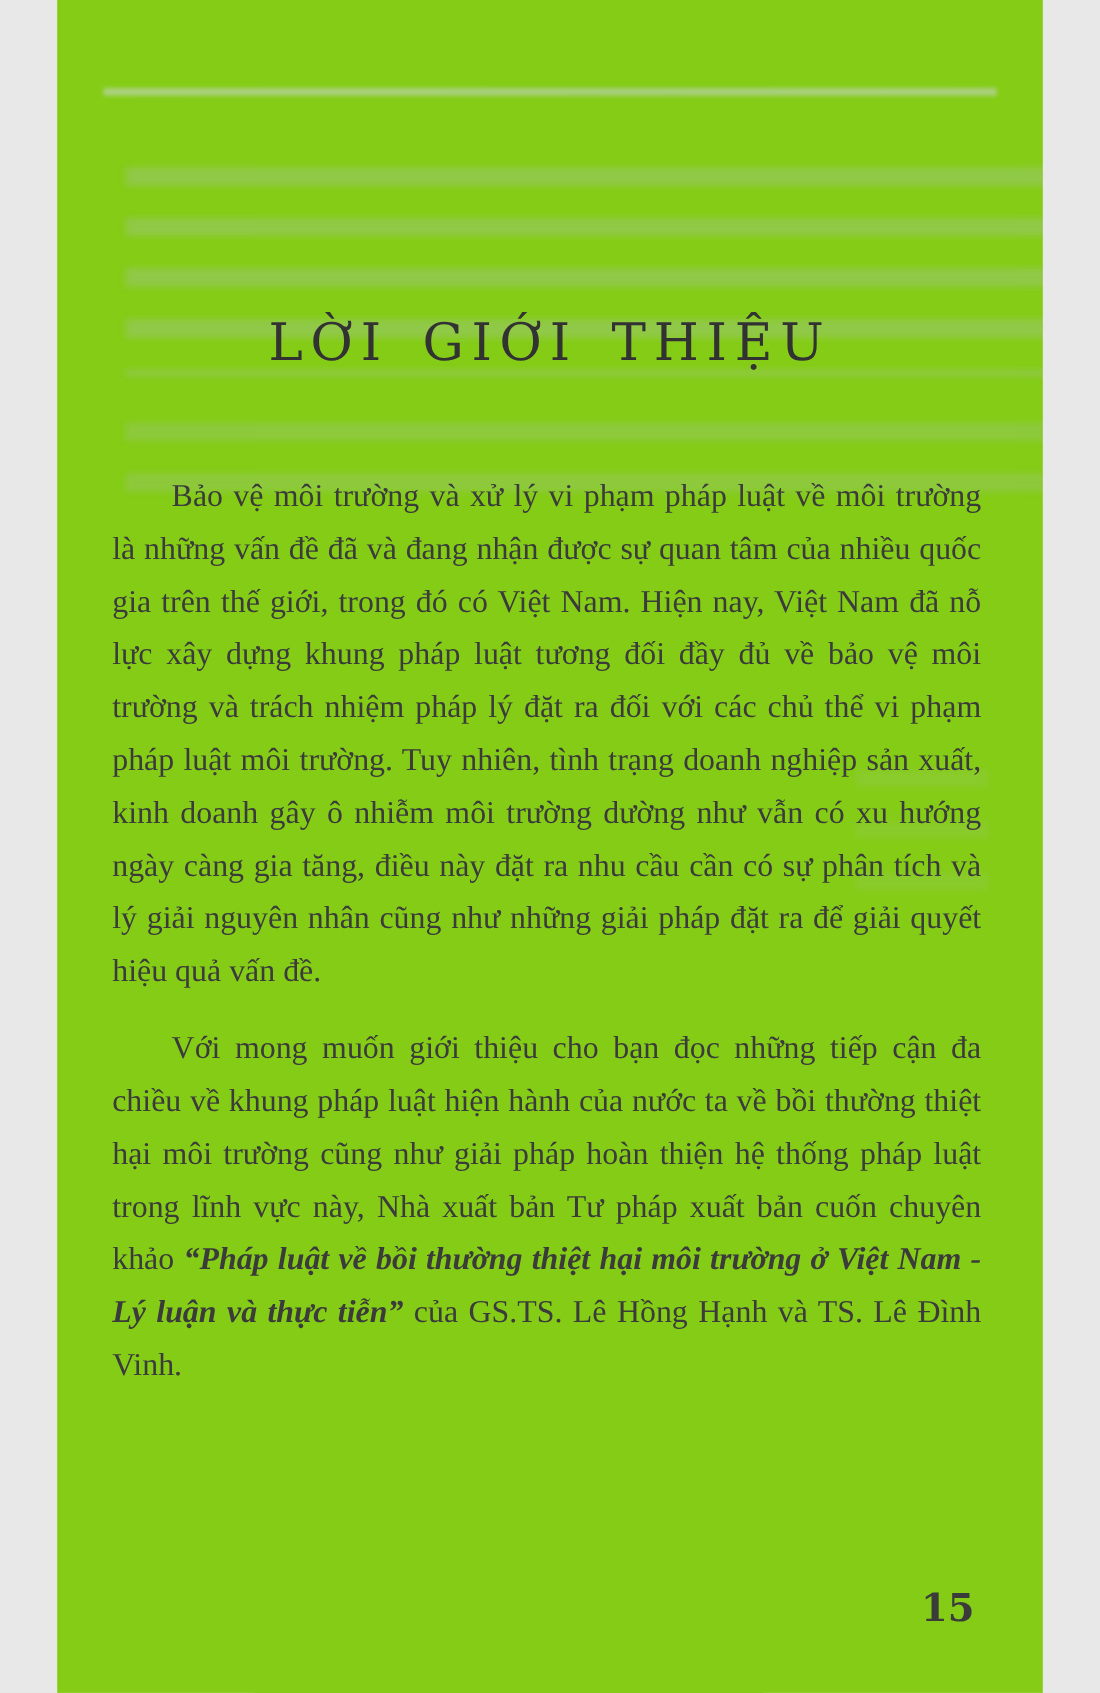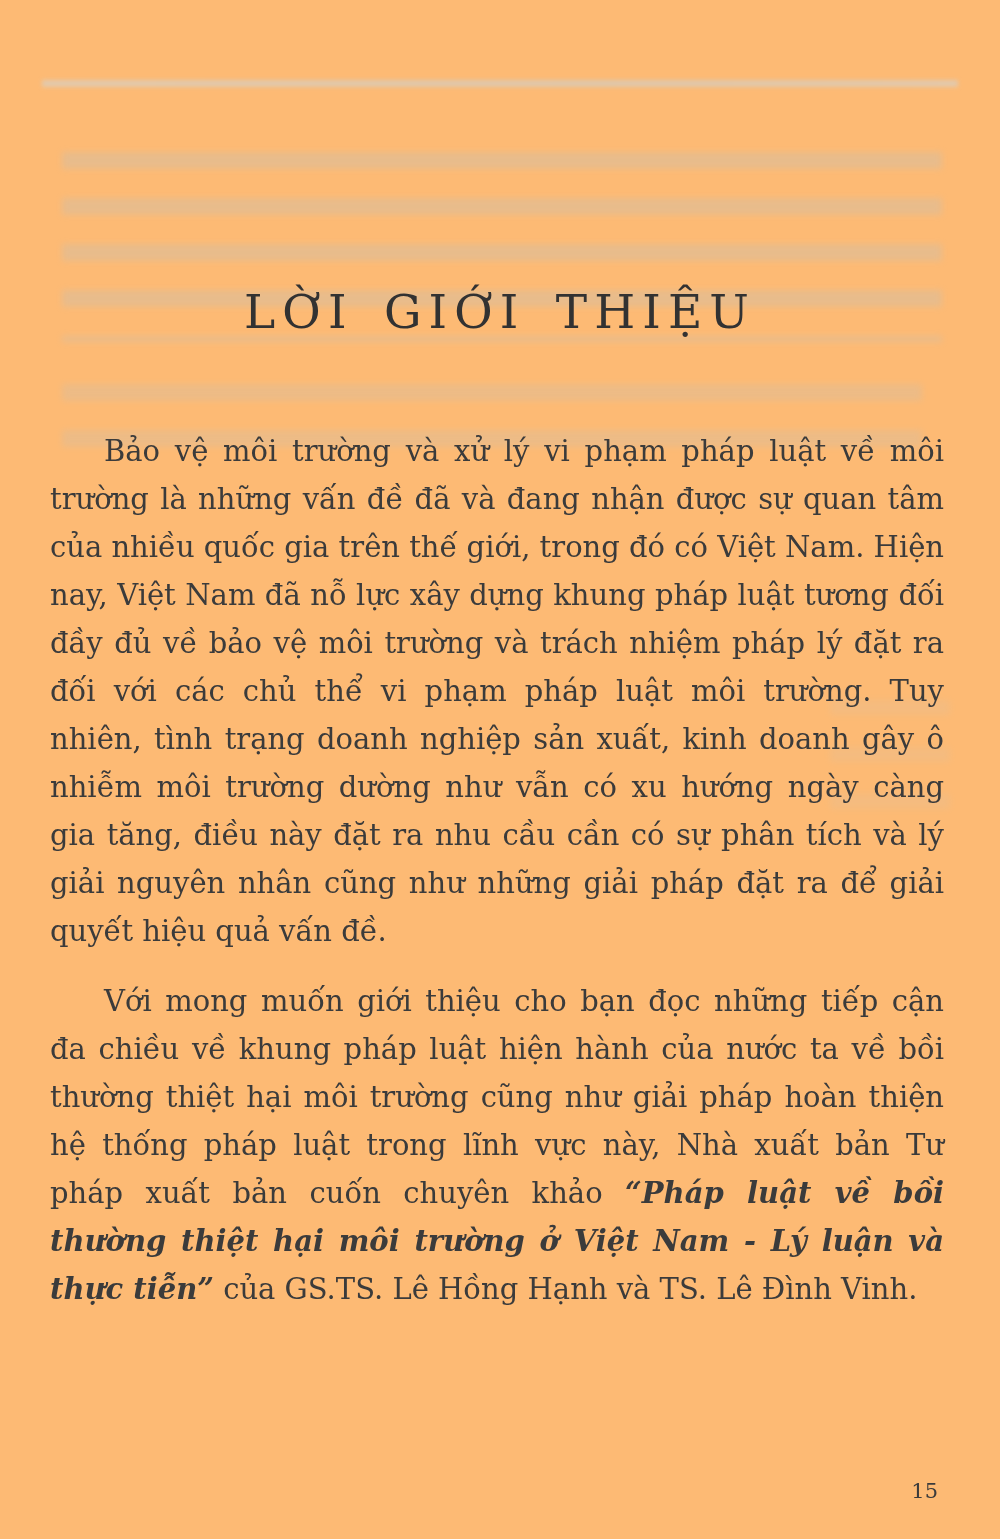--- a/index.html
+++ b/index.html
@@ -2,24 +2,24 @@
 <html><head>
 <meta charset="utf-8">
 <style>
   html, body {
     margin: 0;
     padding: 0;
     background: #e8e8e8;
   }
   .page {
     position: relative;
-    width: 1000px;
+    width: 896px;
     height: 1539px;
     margin: 0 auto;
-    background: #fdba74;
+    background: #84cc16;
     overflow: hidden;
     font-family: "DejaVu Serif", "Liberation Serif", serif;
     color: #3b3b3b;
   }
 
   
   .bleed {
     position: absolute;
     pointer-events: none;
     filter: blur(3px);
@@ -67,34 +67,36 @@
     color: #323232;
     line-height: 1;
   }
 
   .body {
     position: relative;
     margin: 92px 56px 0 50px;
     font-size: 29px;
     line-height: 48px;
     text-align: justify;
+    font-family: Liberation Serif, serif;
   }
   .body p.para {
     margin: 0 0 22px 0;
     text-indent: 54px;
   }
   .body .b { font-weight: bold; }
   .body .i { font-style: italic; }
 
   .page-number {
     position: absolute;
     right: 62px;
-    bottom: 36px;
-    font-size: 21px;
+    bottom: 56px;
+    font-size: 35px;
     color: #3b3b3b;
+    font-weight: bold;
   }
 </style>
 </head>
 <body>
 
 <div class="page">
 
   <div class="bleed bleed-rule"></div>
   <div class="bleed bleed-a"></div>
   <div class="bleed bleed-b"></div>

